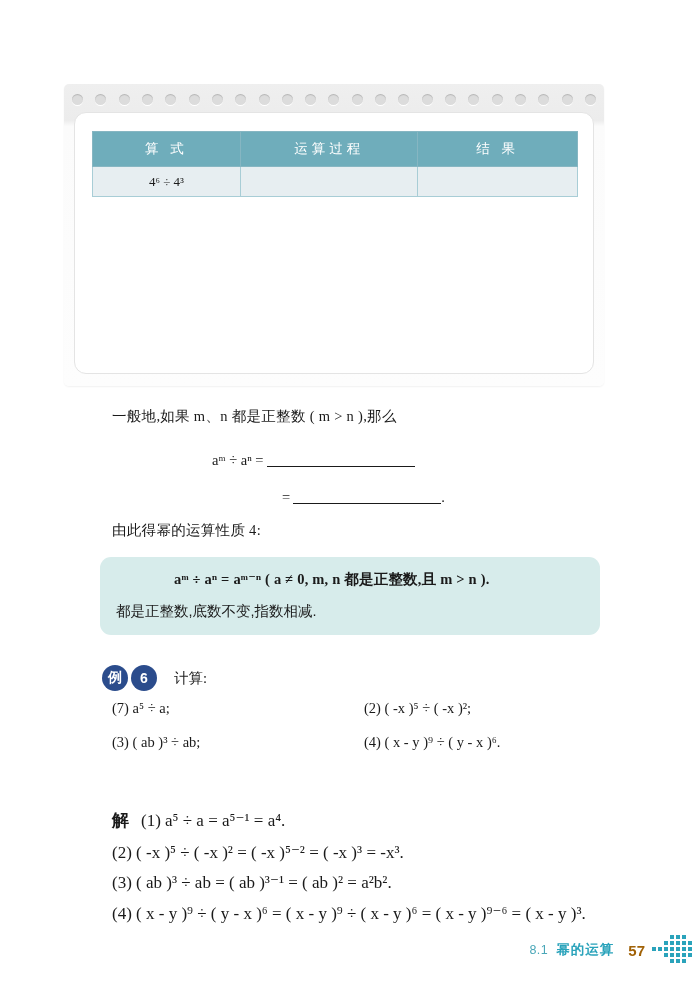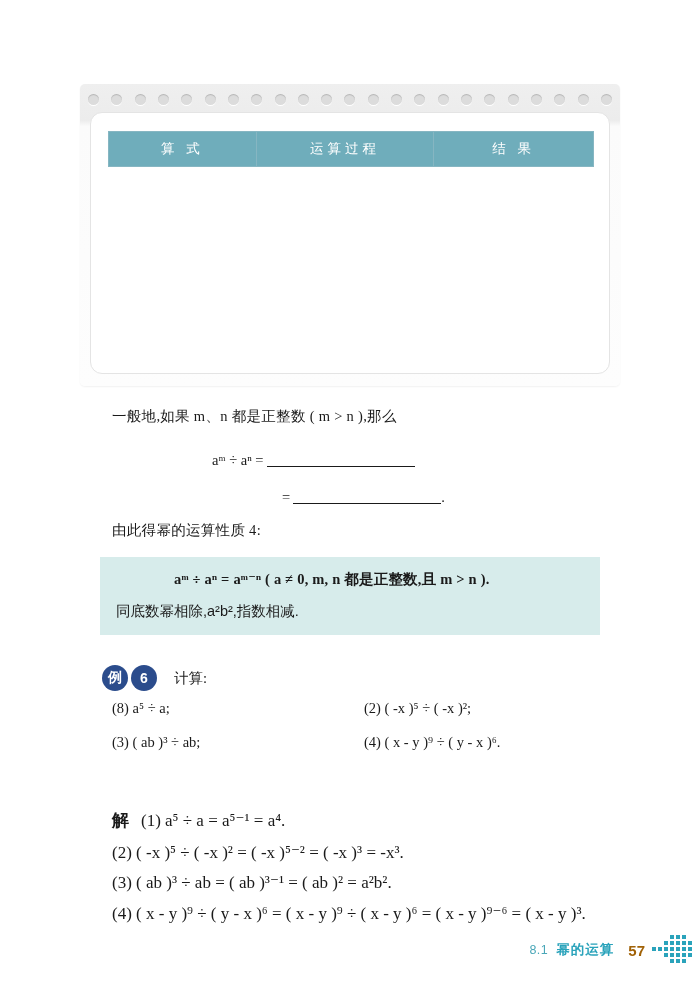--- a/index.html
+++ b/index.html
@@ -13,21 +13,21 @@
     height: 988px;
     position: relative;
     overflow: hidden;
     font-family: "Liberation Serif", "DejaVu Serif", serif;
     color: #1a1a1a;
   }
 
   
   .note-card {
     position: absolute;
-    left: 80px;
+    left: 64px;
     top: 84px;
     width: 540px;
     height: 302px;
     background: linear-gradient(180deg, #efefef 0%, #ececec 12%, #fbfbfb 14%, #fdfdfd 100%);
     border-radius: 5px;
     box-shadow: 0 1px 2px rgba(0,0,0,0.06);
   }
   .punch-strip {
     position: absolute;
     left: 0;
@@ -143,20 +143,21 @@
   }
 
   
   .rule-box {
     position: absolute;
     left: 100px;
     top: 557px;
     width: 500px;
     padding: 13px 0 14px 0;
     background: #d7eceb;
+    border-radius: 11px;
   }
   .rule-formula {
     text-align: left;
     padding-left: 74px;
     font-size: 14.5px;
     font-weight: bold;
     letter-spacing: 0.2px;
   }
   .rule-sentence {
     padding-left: 16px;
@@ -296,20 +297,25 @@
       <thead>
         <tr>
           <th class="col-a">算  式</th>
           <th class="col-b">运算过程</th>
           <th class="col-c">结  果</th>
         </tr>
       </thead>
       <tbody>
 
 
+        <tr class="row-tint">
+          <td class="col-a">4⁶ ÷ 4³</td>
+          <td class="col-b"></td>
+          <td class="col-c"></td>
+        </tr>
 
 
 
       </tbody>
     </table>
 
   </div>
 </div>
 
 <div class="body-text p-general">一般地,如果 m、n 都是正整数 ( m &gt; n ),那么</div>
@@ -319,31 +325,31 @@
 </div>
 
 <div class="eq-line eq-2">
   <span class="eq-indent-2">=</span><span class="blank-line"></span><span>.</span>
 </div>
 
 <div class="body-text p-hence">由此得幂的运算性质 4:</div>
 
 <div class="rule-box">
   <div class="rule-formula">aᵐ ÷ aⁿ = aᵐ⁻ⁿ ( a ≠ 0, m, n 都是正整数,且 m &gt; n ).</div>
-  <div class="rule-sentence">同底数幂相除,a²b²,指数相减.</div>
+  <div class="rule-sentence">都是正整数,底数不变,指数相减.</div>
 </div>
 
 <div class="example-head">
   <span class="badge">例</span>
   <span class="badge">6</span>
   <span class="example-verb">计算:</span>
 </div>
 
 <div class="q-row q-1">
-  <span class="q-left">(8) a⁵ ÷ a;</span><span class="q-right">(2) ( -x )⁵ ÷ ( -x )²;</span>
+  <span class="q-left">(7) a⁵ ÷ a;</span><span class="q-right">(2) ( -x )⁵ ÷ ( -x )²;</span>
 </div>
 <div class="q-row q-2">
   <span class="q-left">(3) ( ab )³ ÷ ab;</span><span class="q-right">(4) ( x - y )⁹ ÷ ( y - x )⁶.</span>
 </div>
 
 <div class="sol-line sol-0">
   <span class="sol-label">解</span><span>(1) a⁵ ÷ a = a⁵⁻¹ = a⁴.</span>
 </div>
 <div class="sol-line sol-1">
   <span>(2) ( -x )⁵ ÷ ( -x )² = ( -x )⁵⁻² = ( -x )³ = -x³.</span>

